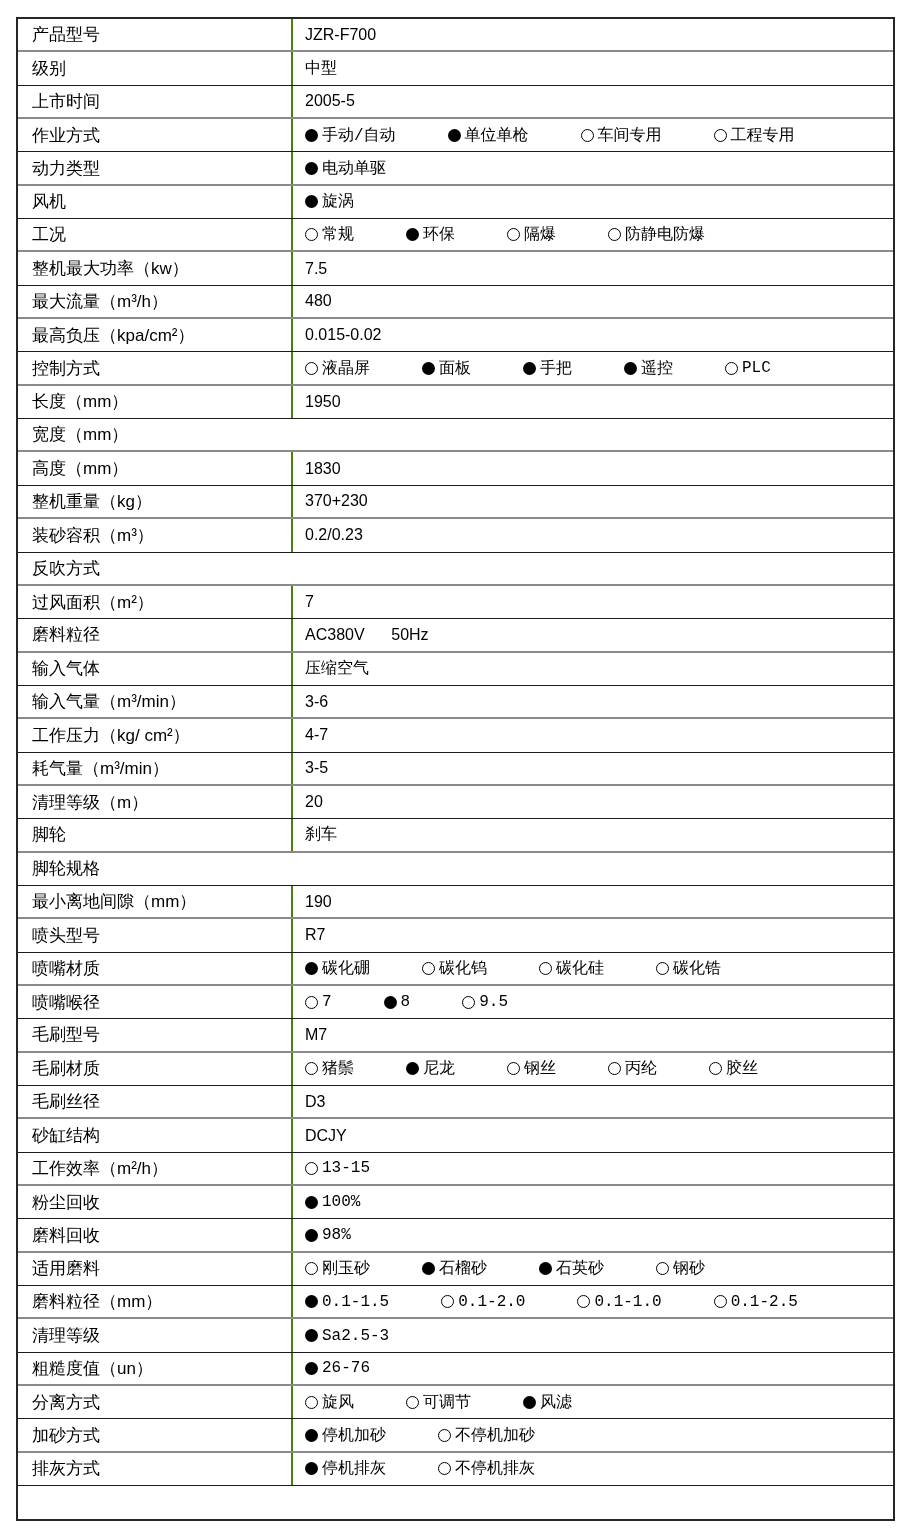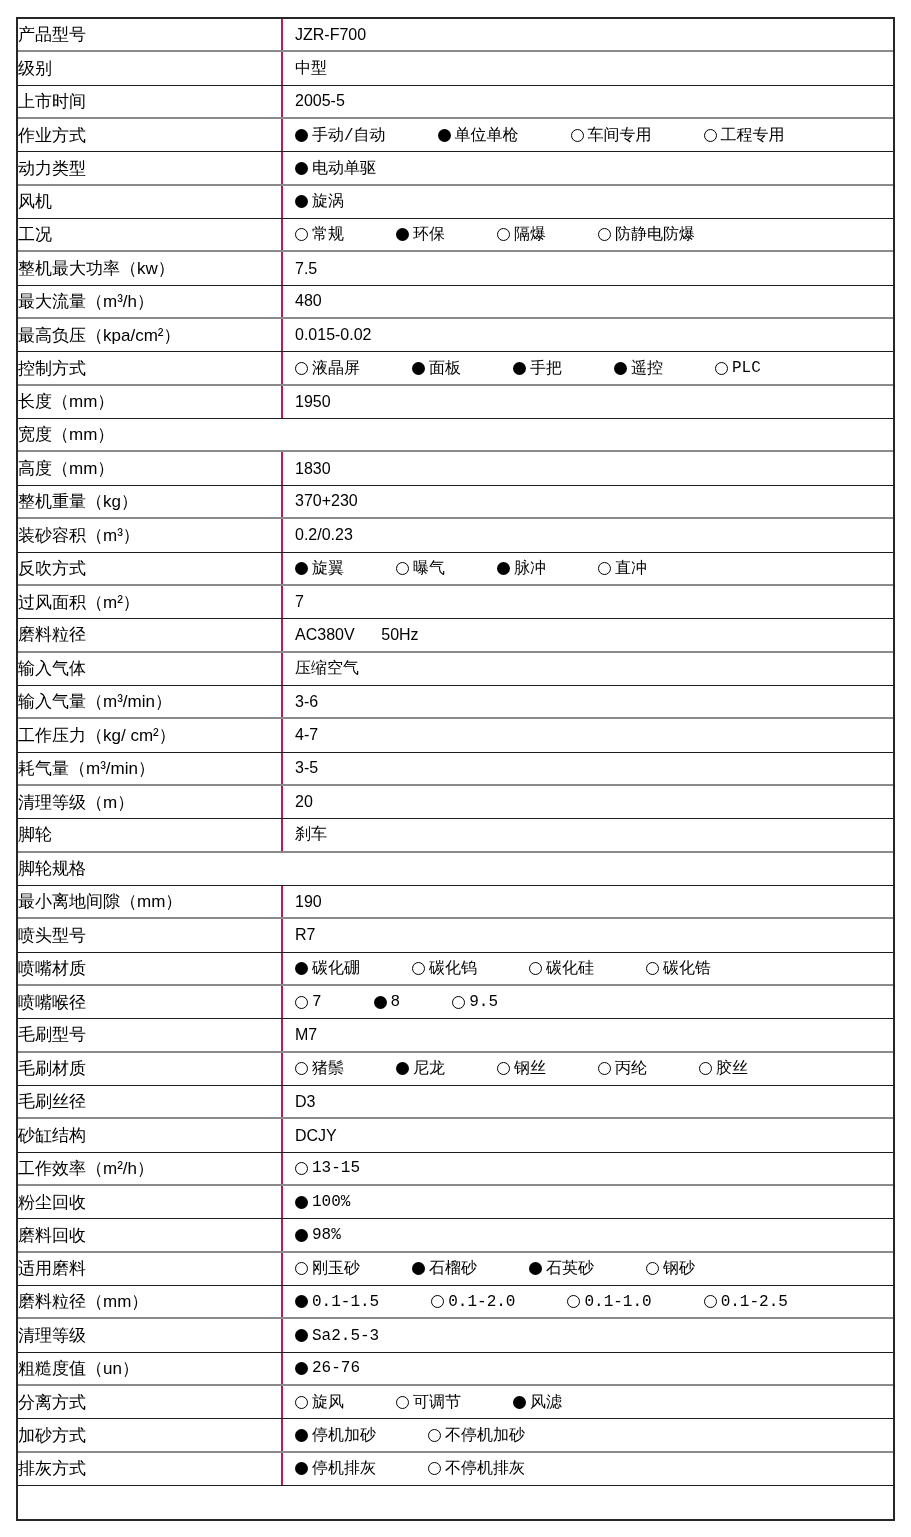--- a/index.html
+++ b/index.html
@@ -34,28 +34,29 @@
   .cell {
     display: flex;
     align-items: center;
     box-sizing: border-box;
     overflow: hidden;
     white-space: nowrap;
   }
   .cell.label {
     width: 263px;
     flex: 0 0 263px;
-    padding-left: 0;
+    padding-left: 14px;
     font-size: 17px;
   }
   .cell.value {
     flex: 1 1 auto;
-    border-left: 2px solid #be185d;
+    border-left: 2px solid #4d7c0f;
     padding-left: 12px;
     font-size: 16px;
+    margin-left: 10px;
   }
   .cell.value.plain { white-space: pre; }
   .opt {
     display: inline-flex;
     align-items: center;
     margin-right: 52px;
     font-family: Liberation Mono, monospace;
   }
   .opt:last-child { margin-right: 0; }
   .marker {
@@ -197,38 +198,20 @@
     <div class="row">
       <div class="cell label">整机重量（kg）</div>
       <div class="cell value plain">370+230</div>
     </div>
     <div class="row">
       <div class="cell label">装砂容积（m³）</div>
       <div class="cell value plain">0.2/0.23</div>
     </div>
     <div class="row">
       <div class="cell label">反吹方式</div>
-      <div class="cell value">
-        <span class="opt">
-          <span class="marker filled"></span>
-          <span>旋翼</span>
-        </span>
-        <span class="opt">
-          <span class="marker empty"></span>
-          <span>曝气</span>
-        </span>
-        <span class="opt">
-          <span class="marker filled"></span>
-          <span>脉冲</span>
-        </span>
-        <span class="opt">
-          <span class="marker empty"></span>
-          <span>直冲</span>
-        </span>
-      </div>
     </div>
     <div class="row">
       <div class="cell label">过风面积（m²）</div>
       <div class="cell value plain">7</div>
     </div>
     <div class="row">
       <div class="cell label">磨料粒径</div>
       <div class="cell value plain">AC380V      50Hz</div>
     </div>
     <div class="row">

